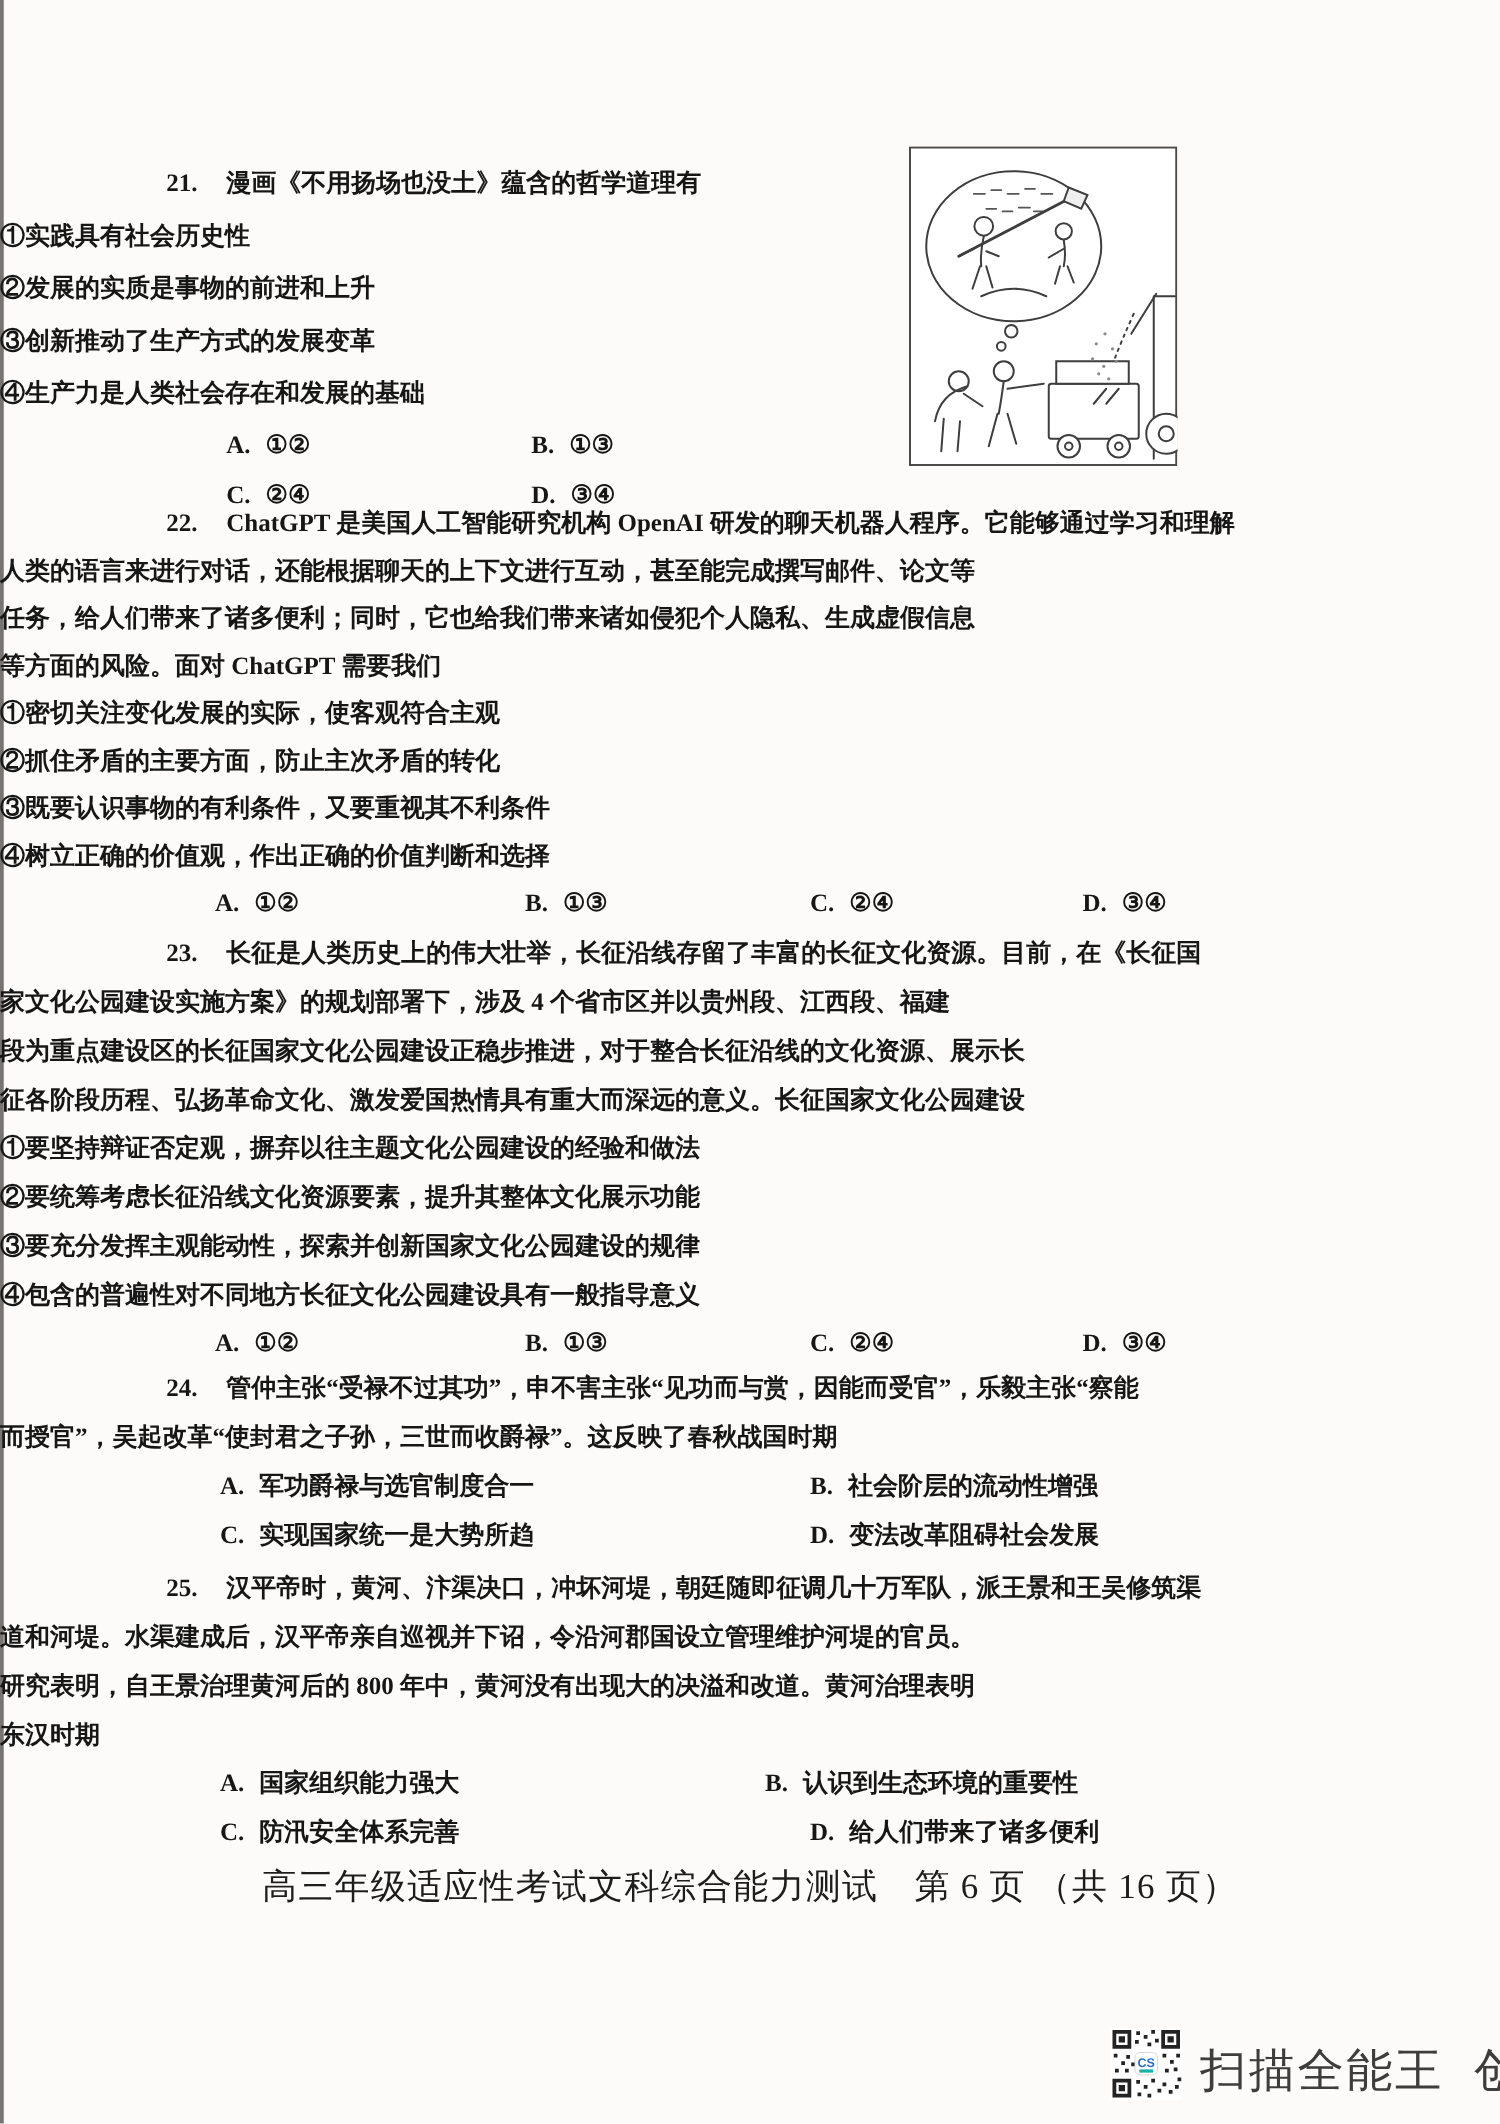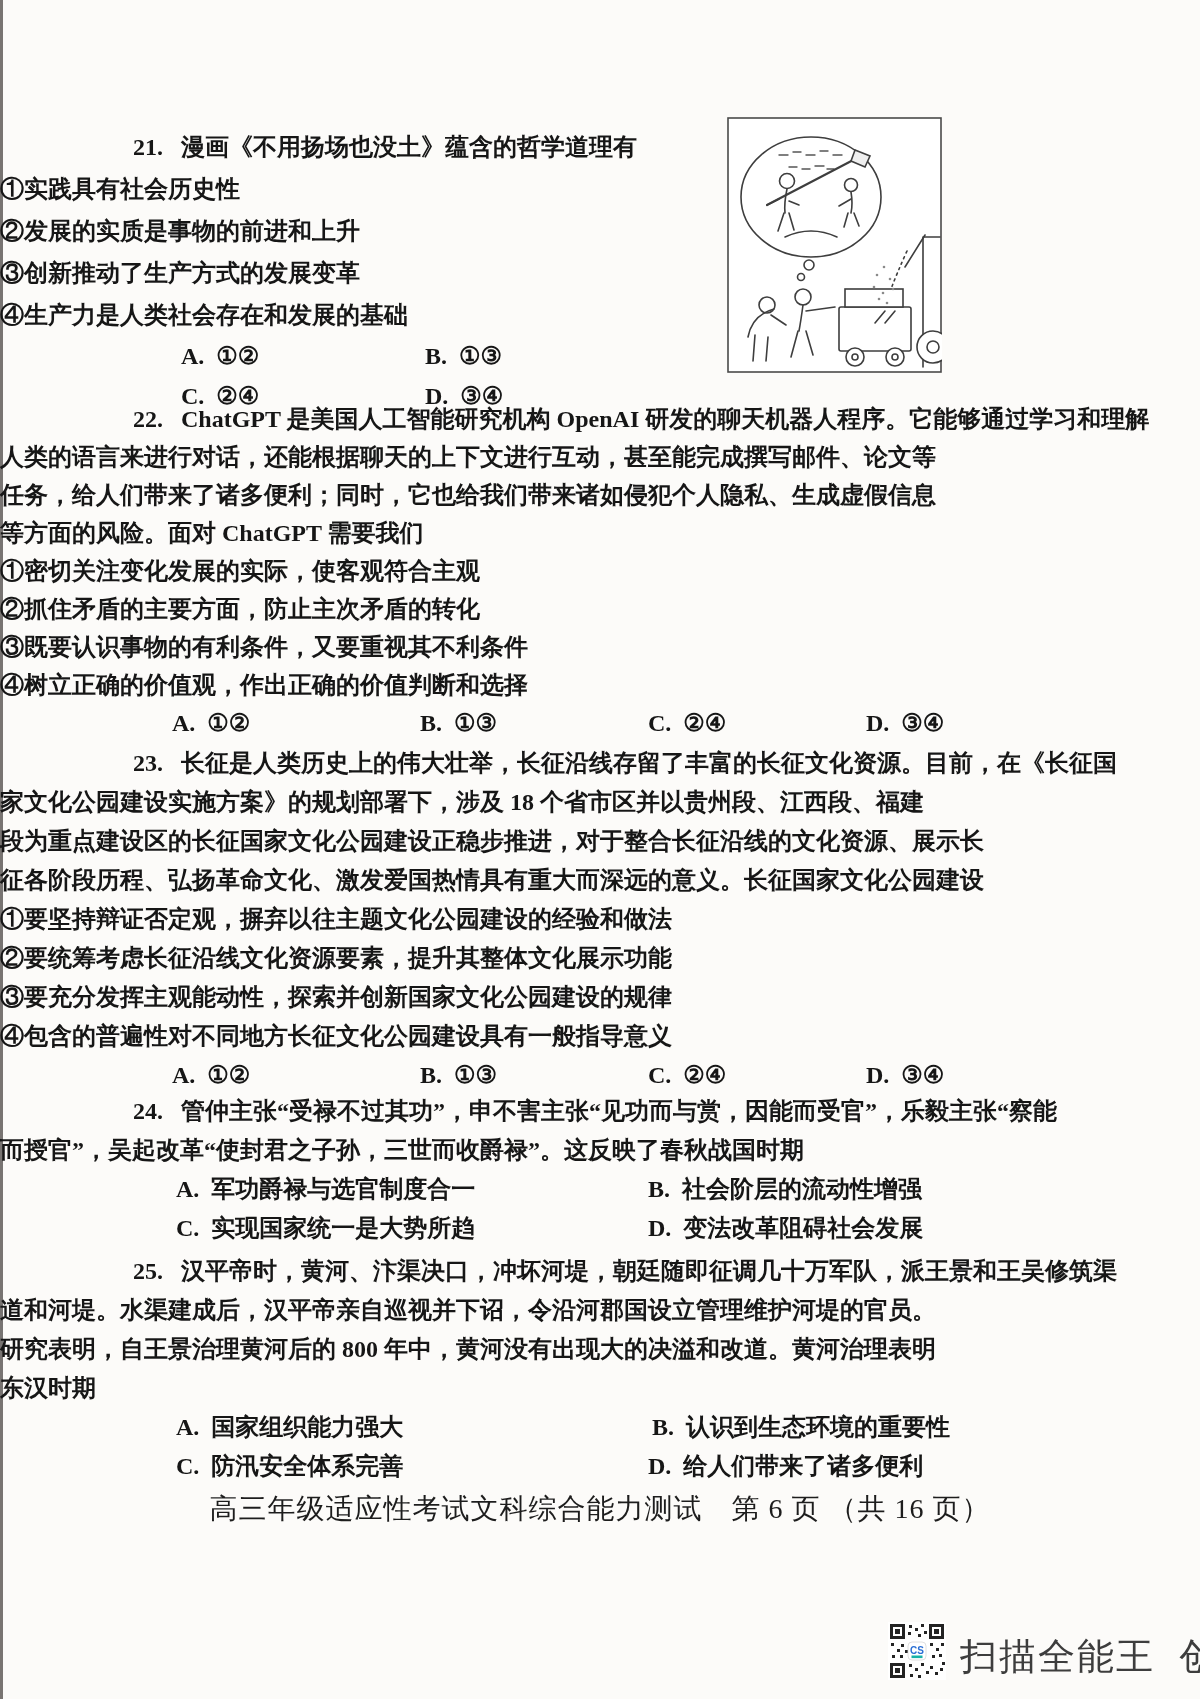--- a/index.html
+++ b/index.html
@@ -6,21 +6,21 @@
   body{
     width:1200px;height:1699px;
     background:#fbfaf8;
     font-family:"Liberation Serif","DejaVu Serif",serif;
     color:#161616;
     -webkit-font-smoothing:antialiased;
   }
   .page{position:relative;width:1200px;height:1699px;overflow:hidden;background:#fcfbf9;}
   .scan-edge{position:absolute;left:0;top:0;width:3px;height:100%;background:#565350;opacity:.8;}
 
-  .q{position:absolute;left:0;width:1120px;font-size:24px;font-weight:600;}
+  .q{position:absolute;left:0;width:1120px;font-size:20px;font-weight:600;}
   .row{position:relative;white-space:nowrap;}
   .rh42{height:42px;line-height:42px;}
   .rh40{height:40px;line-height:40px;}
   .rh38{height:38px;line-height:38px;}
   .rh39{height:39px;line-height:39px;}
   .num{position:absolute;left:133px;top:0;}
   .stem{padding-left:181px;}
   .cont{}
   .opt{position:absolute;top:0;}
   .olabel{margin-right:12px;}
@@ -148,21 +148,21 @@
       <span class="opt" style="left:648px"><span class="olabel">C.</span><span>②④</span></span>
       <span class="opt" style="left:866px"><span class="olabel">D.</span><span>③④</span></span>
     </div>
   </div>
 
   <div class="q" style="top:744px">
     <div class="row rh39">
       <span class="num">23.</span>
       <span class="stem">长征是人类历史上的伟大壮举，长征沿线存留了丰富的长征文化资源。目前，在《长征国</span>
     </div>
-    <div class="row rh39 cont">家文化公园建设实施方案》的规划部署下，涉及 18 个省市区并以贵州段、江西段、福建</div>
+    <div class="row rh39 cont">家文化公园建设实施方案》的规划部署下，涉及 4 个省市区并以贵州段、江西段、福建</div>
     <div class="row rh39 cont">段为重点建设区的长征国家文化公园建设正稳步推进，对于整合长征沿线的文化资源、展示长</div>
     <div class="row rh39 cont">征各阶段历程、弘扬革命文化、激发爱国热情具有重大而深远的意义。长征国家文化公园建设</div>
     <div class="row rh39 cont">①要坚持辩证否定观，摒弃以往主题文化公园建设的经验和做法</div>
     <div class="row rh39 cont">②要统筹考虑长征沿线文化资源要素，提升其整体文化展示功能</div>
     <div class="row rh39 cont">③要充分发挥主观能动性，探索并创新国家文化公园建设的规律</div>
     <div class="row rh39 cont">④包含的普遍性对不同地方长征文化公园建设具有一般指导意义</div>
     <div class="row rh39">
       <span class="opt" style="left:172px"><span class="olabel">A.</span><span>①②</span></span>
       <span class="opt" style="left:420px"><span class="olabel">B.</span><span>①③</span></span>
       <span class="opt" style="left:648px"><span class="olabel">C.</span><span>②④</span></span>
@@ -189,21 +189,21 @@
   <div class="q" style="top:1252px">
     <div class="row rh39">
       <span class="num">25.</span>
       <span class="stem">汉平帝时，黄河、汴渠决口，冲坏河堤，朝廷随即征调几十万军队，派王景和王吴修筑渠</span>
     </div>
     <div class="row rh39 cont">道和河堤。水渠建成后，汉平帝亲自巡视并下诏，令沿河郡国设立管理维护河堤的官员。</div>
     <div class="row rh39 cont">研究表明，自王景治理黄河后的 800 年中，黄河没有出现大的决溢和改道。黄河治理表明</div>
     <div class="row rh39 cont">东汉时期</div>
     <div class="row rh39">
       <span class="opt" style="left:176px"><span class="olabel">A.</span><span>国家组织能力强大</span></span>
-      <span class="opt" style="left:652px"><span class="olabel">B.</span><span>认识到生态环境的重要性</span></span>
+      <span class="opt" style="left:612px"><span class="olabel">B.</span><span>认识到生态环境的重要性</span></span>
     </div>
     <div class="row rh39">
       <span class="opt" style="left:176px"><span class="olabel">C.</span><span>防汛安全体系完善</span></span>
       <span class="opt" style="left:648px"><span class="olabel">D.</span><span>给人们带来了诸多便利</span></span>
     </div>
   </div>
 
   <div class="footer">高三年级适应性考试文科综合能力测试　第 6 页 （共 16 页）</div>
 
   <div class="scanner">

